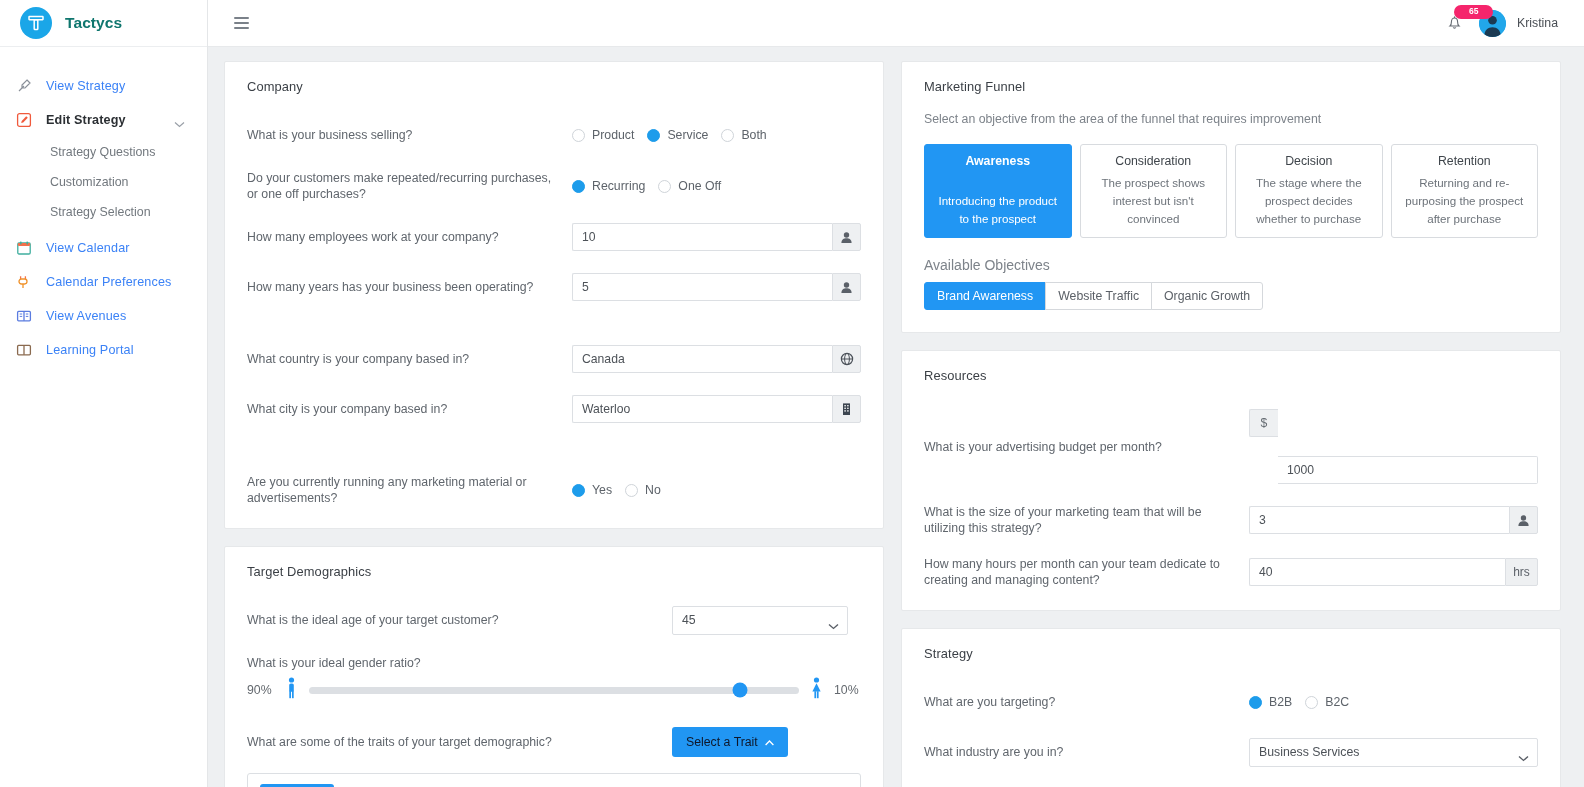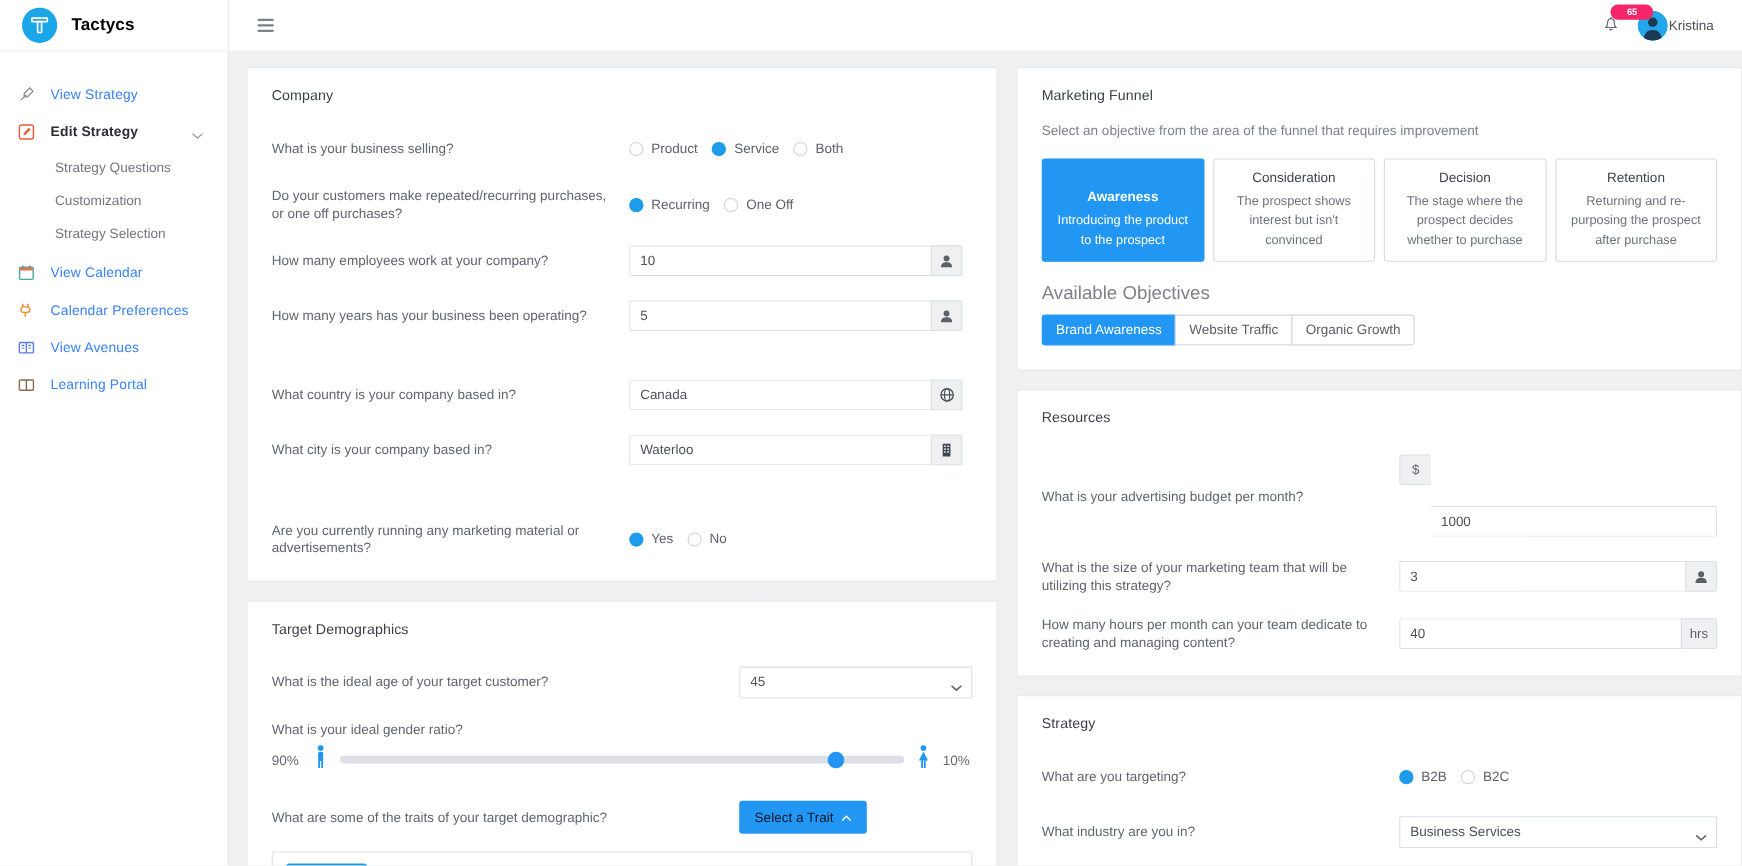--- a/index.html
+++ b/index.html
@@ -24,21 +24,21 @@
     padding-left: 20px; gap: 13px;
     border-bottom: 1px solid #eceef0;
   }
   .brand-logo {
     width: 32px; height: 32px; border-radius: 50%;
     background: #1aa6e8;
     display: flex; align-items: center; justify-content: center;
     flex: 0 0 32px;
   }
   .brand-name {
-    font-size: 15.5px; font-weight: bold; color: #000000;
+    font-size: 15.5px; font-weight: bold; color: #0f766e;
     letter-spacing: .1px;
   }
   .nav { padding-top: 22px; }
   .nav-item {
     display: flex; align-items: center;
     height: 34px; padding-left: 16px; cursor: pointer;
     position: relative;
   }
   .nav-item .ico {
     width: 30px; flex: 0 0 30px;
@@ -74,21 +74,21 @@
   .topbar-right { margin-left: auto; display: flex; align-items: center; gap: 16px; }
   .bell-wrap { position: relative; cursor: pointer; padding-top: 3px; }
   .bell-badge {
     position: absolute; top: -6px; left: 8px;
     background: #f5256c; color: #fff;
     font-size: 8.5px; font-weight: bold;
     min-width: 17px; height: 14px; border-radius: 8px;
     display: flex; align-items: center; justify-content: center;
     padding: 0 15px; line-height: 1;
   }
-  .user-chip { display: flex; align-items: center; gap: 1px; cursor: pointer; }
+  .user-chip { display: flex; align-items: center; gap: 11px; cursor: pointer; }
   .avatar {
     width: 27px; height: 27px; border-radius: 50%;
     background: #22a7ea; overflow: hidden;
     display: flex; align-items: flex-end; justify-content: center;
   }
   .user-name { font-size: 12.3px; color: #4a4f55; }
 
   
   .content {
     flex: 1 1 auto; overflow: hidden;
@@ -151,21 +151,21 @@
     display: flex; align-items: center; justify-content: center;
   }
   .inp-addon.left {
     border-radius: 2px 0 0 2px; border-right: none;
     font-size: 12.2px; color: #656b72;
   }
   .inp.after-addon { border-left: none; border-right: 1px solid #dcdfe3; border-radius: 0 2px 2px 0; margin-top: 47px; }
   .inp-addon.text { font-size: 12px; color: #5c6169; }
 
   
-  .sel-wrap { position: relative; width: 212px; }
+  .sel-wrap { position: relative; width: 176px; }
   select.sel {
     width: 100%; height: 29px;
     border: 1px solid #dcdfe3; border-radius: 2px;
     background: #fff; padding: 0 26px 0 9px;
     font-size: 12.3px; color: #4d5258;
     appearance: none; -webkit-appearance: none; outline: none;
     font-family: "Liberation Sans", sans-serif; cursor: pointer;
   }
   .sel-caret {
     position: absolute; right: 9px; top: 10px; pointer-events: none;
@@ -174,27 +174,27 @@
   
   .funnel-sub { font-size: 12.3px; color: #7d838a; margin-bottom: 18px; }
   .funnel { display: flex; gap: 8px; }
   .funnel-box {
     flex: 1 1 0; min-height: 88px;
     border: 1px solid #d8dbdf; border-radius: 3px;
     padding: 9px 8px; text-align: center; cursor: pointer;
     background: #fff;
     display: flex; flex-direction: column; gap: 6px;
   }
-  .funnel-box.sel { background: #2196f3; border-color: #2196f3; justify-content: flex-end; }
+  .funnel-box.sel { background: #2196f3; border-color: #2196f3; justify-content: space-between; }
   .funnel-h { font-size: 12.3px; color: #3f454b; }
   .funnel-box.sel .funnel-h { color: #fff; font-weight: bold; }
   .funnel-d { font-size: 11.6px; color: #6d737a; line-height: 18px; }
   .funnel-box.sel .funnel-d { color: #fff; }
 
-  .obj-title { font-size: 17px; color: #7d838a; margin: 19px 0 9px 0; }
+  .obj-title { font-size: 14px; color: #7d838a; margin: 19px 0 9px 0; }
   .obj-row { display: flex; }
   .obj-btn {
     border: 1px solid #d5d8dc; background: #fff;
     font-size: 12.3px; color: #5b6067;
     padding: 6px 12px; cursor: pointer;
     font-family: "Liberation Sans", sans-serif;
     margin-right: -1px;
   }
   .obj-btn:first-child { border-radius: 3px 0 0 3px; }
   .obj-btn:last-child { border-radius: 0 3px 3px 0; margin-right: 0; }

